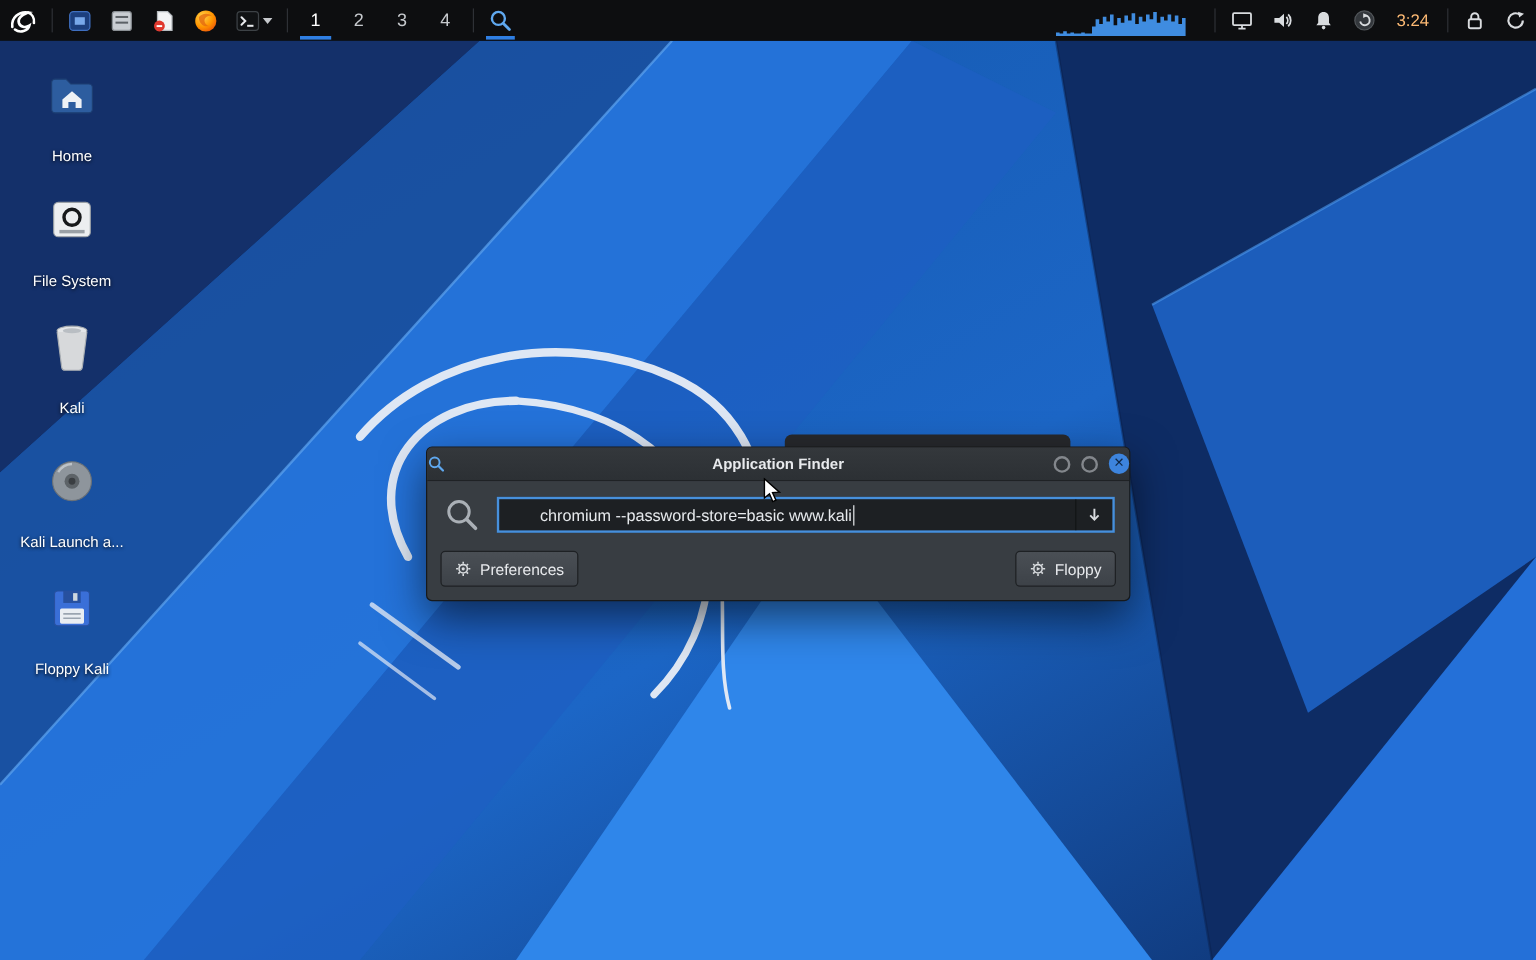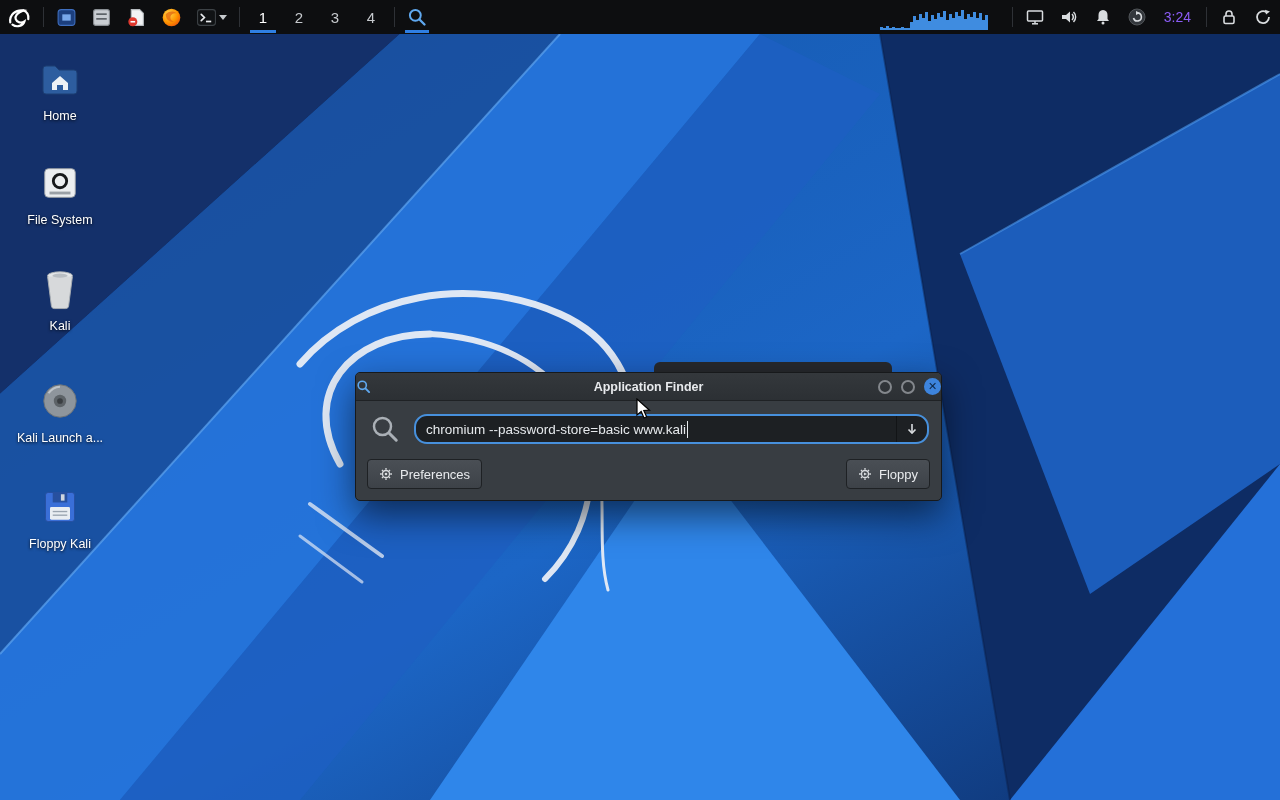--- a/index.html
+++ b/index.html
@@ -15,43 +15,43 @@
     position:absolute;top:0;left:0;width:1280px;height:34px;background:#0d0e10;
     display:flex;align-items:center;justify-content:space-between;z-index:50;color:#cfd2d6;
   }
   .p-left,.p-right{display:flex;align-items:center;height:100%;}
   .p-item{height:100%;display:flex;align-items:center;justify-content:center;padding:0 7px;position:relative;cursor:default;}
   .p-item.active::after{content:"";position:absolute;left:5px;right:5px;bottom:1px;height:3px;background:#2f7fe3;}
   .wsp{width:22px;font-size:15px;color:#c6c9cd;}
   .wsp.active{color:#ffffff;}
   .psep{width:1px;height:20px;background:#2e3136;margin:0 5px;}
   .caret-down{width:0;height:0;border-left:4px solid transparent;border-right:4px solid transparent;border-top:5px solid #c6c9cd;margin-left:2px;}
-  .clock{font-size:14px;color:#8b5cf6;padding:0 10px;}
+  .clock{font-size:14px;color:#fdba74;padding:0 10px;}
   .cpu{width:120px;height:26px;display:block;}
   
-  .dicon{position:absolute;left:12px;width:96px;display:flex;flex-direction:column;align-items:center;gap:7px;z-index:2;cursor:default;}
+  .dicon{position:absolute;left:12px;width:96px;display:flex;flex-direction:column;align-items:center;gap:21px;z-index:2;cursor:default;}
   .dicon .ic{width:46px;height:46px;display:flex;align-items:center;justify-content:center;}
   .dicon .lbl{font-size:12.5px;color:#ffffff;text-shadow:0 1px 3px rgba(0,0,0,.9);white-space:nowrap;}
   
   .ghost{position:absolute;left:654px;top:362px;width:238px;height:16px;background:#27292d;border-radius:6px 6px 0 0;z-index:20;}
   
   .finder{
     position:absolute;left:355px;top:372px;width:585px;background:#383d42;
     border:1px solid #17191b;border-radius:5px;box-shadow:0 14px 36px rgba(0,0,0,.55);z-index:30;
   }
   .titlebar{height:27px;background:linear-gradient(#34383c,#2c3034);border-bottom:1px solid #1f2225;
     border-radius:4px 4px 0 0;display:flex;align-items:center;padding:0 0;position:relative;}
   .title{position:absolute;left:0;right:0;text-align:center;font-weight:bold;font-size:12.5px;color:#e8eaed;pointer-events:none;}
   .wbtns{margin-left:auto;display:flex;align-items:center;gap:9px;z-index:1;}
   .wbtn{box-sizing:border-box;}
   .minb,.maxb{width:14px;height:14px;border-radius:50%;border:2px solid #83878c;background:transparent;}
   .closeb{width:17px;height:17px;border-radius:50%;background:#3d84dd;color:#0e2746;font-size:11px;font-weight:bold;
     display:flex;align-items:center;justify-content:center;line-height:1;}
   .srow{display:flex;align-items:center;padding:13px 12px 10px 14px;gap:14px;}
-  .entry{flex:1;display:flex;align-items:center;height:30px;background:#1d2023;border:2px solid #4790dc;border-radius:13px;overflow:hidden;box-sizing:border-box;}
+  .entry{flex:1;display:flex;align-items:center;height:30px;background:#1d2023;border:2px solid #4790dc;border-radius:0;overflow:hidden;box-sizing:border-box;padding-left:24px;}
   .qtext{padding-left:10px;font-size:13.5px;color:#e6e9ec;white-space:pre;}
   .caret{width:1px;height:17px;background:#e6e9ec;margin-left:1px;}
   .entry .fill{flex:1;}
   .combo{width:30px;align-self:stretch;border-left:1px solid #121416;display:flex;align-items:center;justify-content:center;}
   .brow{display:flex;justify-content:space-between;padding:5px 11px 11px 11px;gap:36px;}
   .btn{display:flex;align-items:center;gap:7px;height:28px;padding:0 11px;
     background:linear-gradient(#4a4f55,#3d4248);border:1px solid #1e2124;border-radius:4px;
     color:#e8eaed;font-size:13px;}
   
   .cursor{position:absolute;left:636px;top:398px;z-index:99;}

